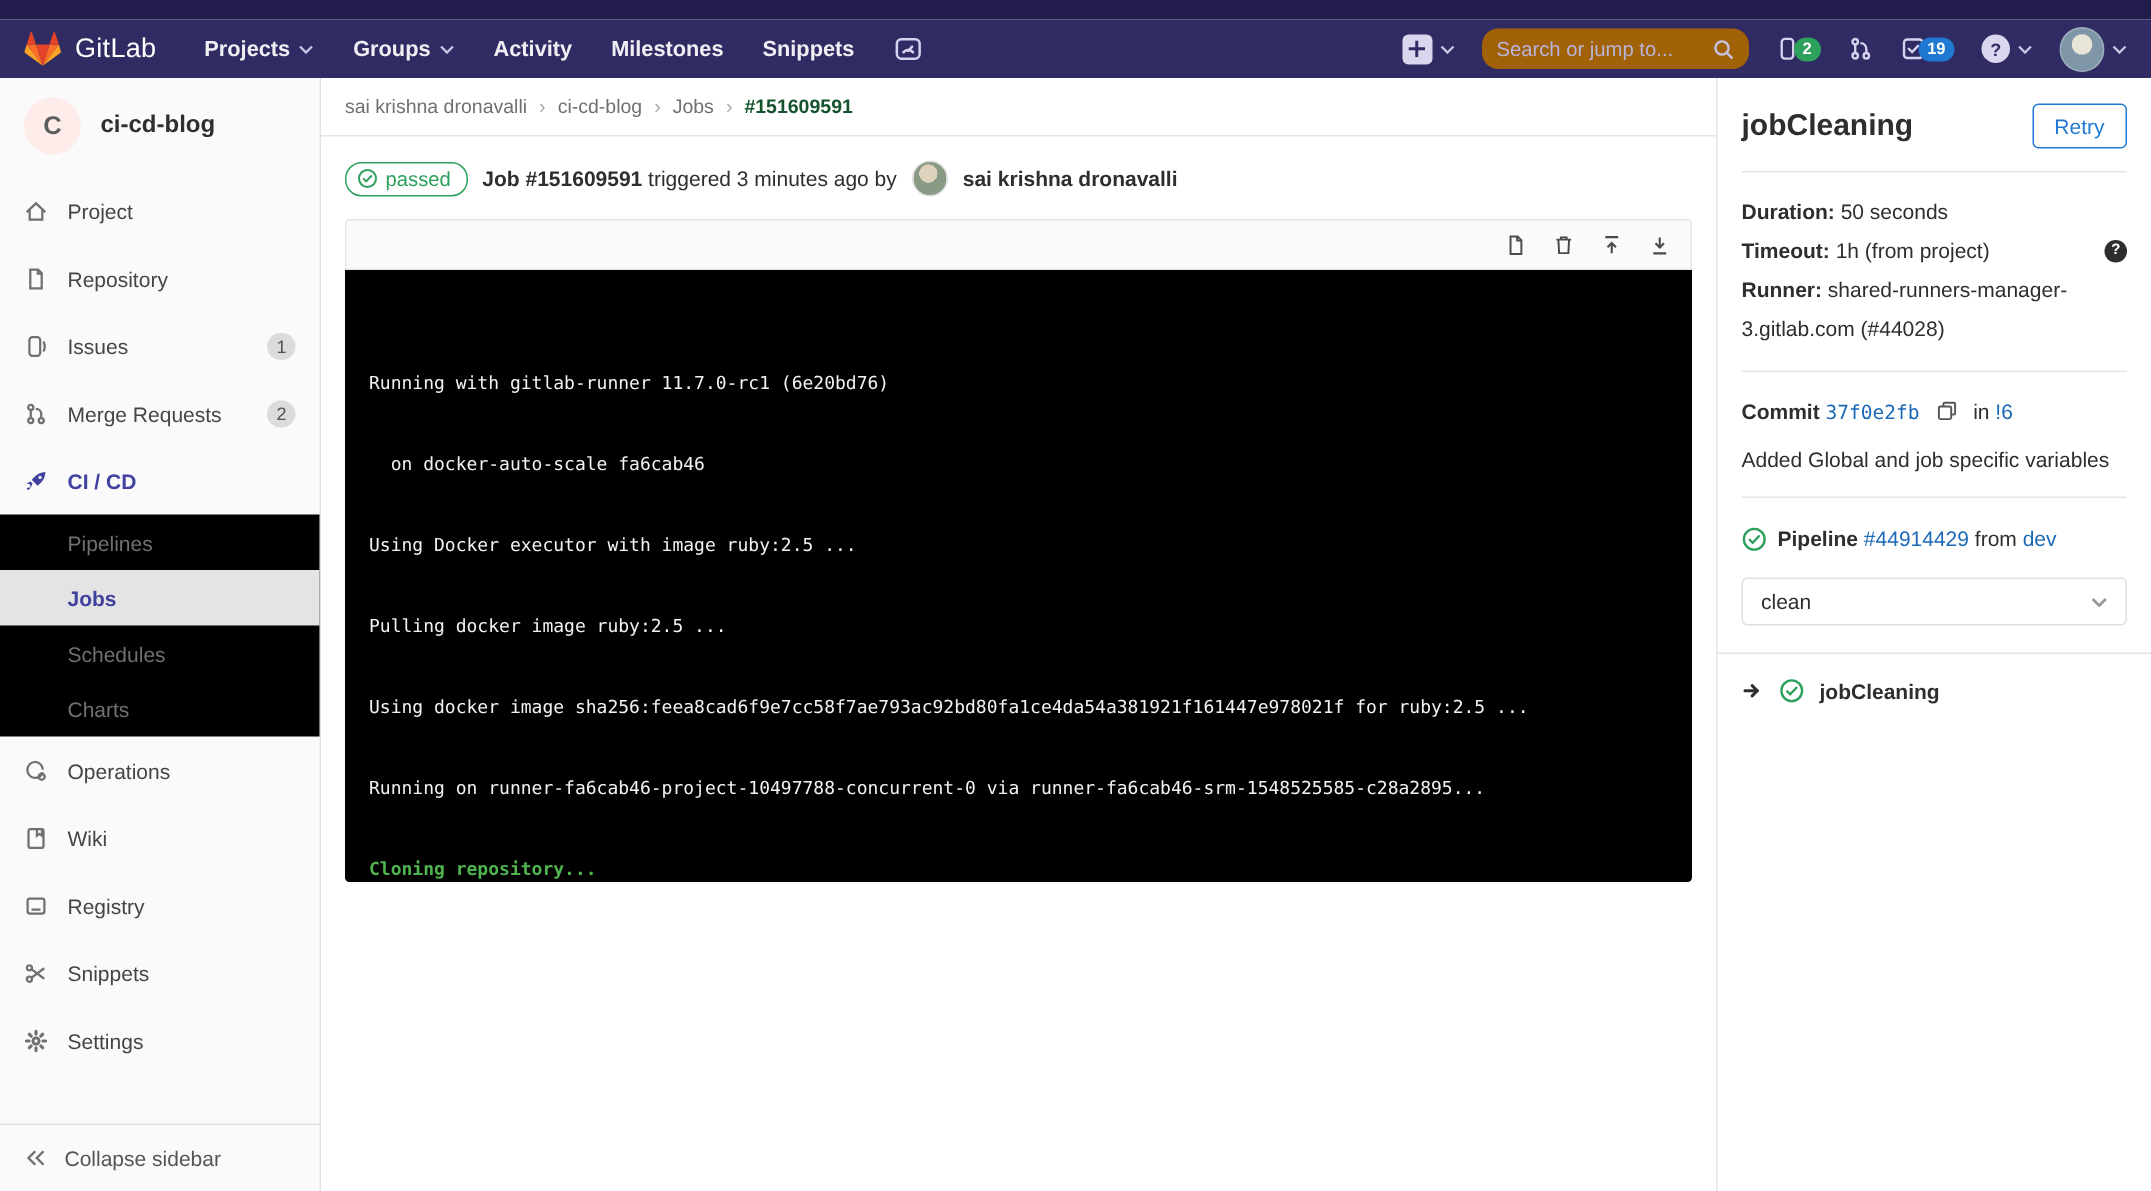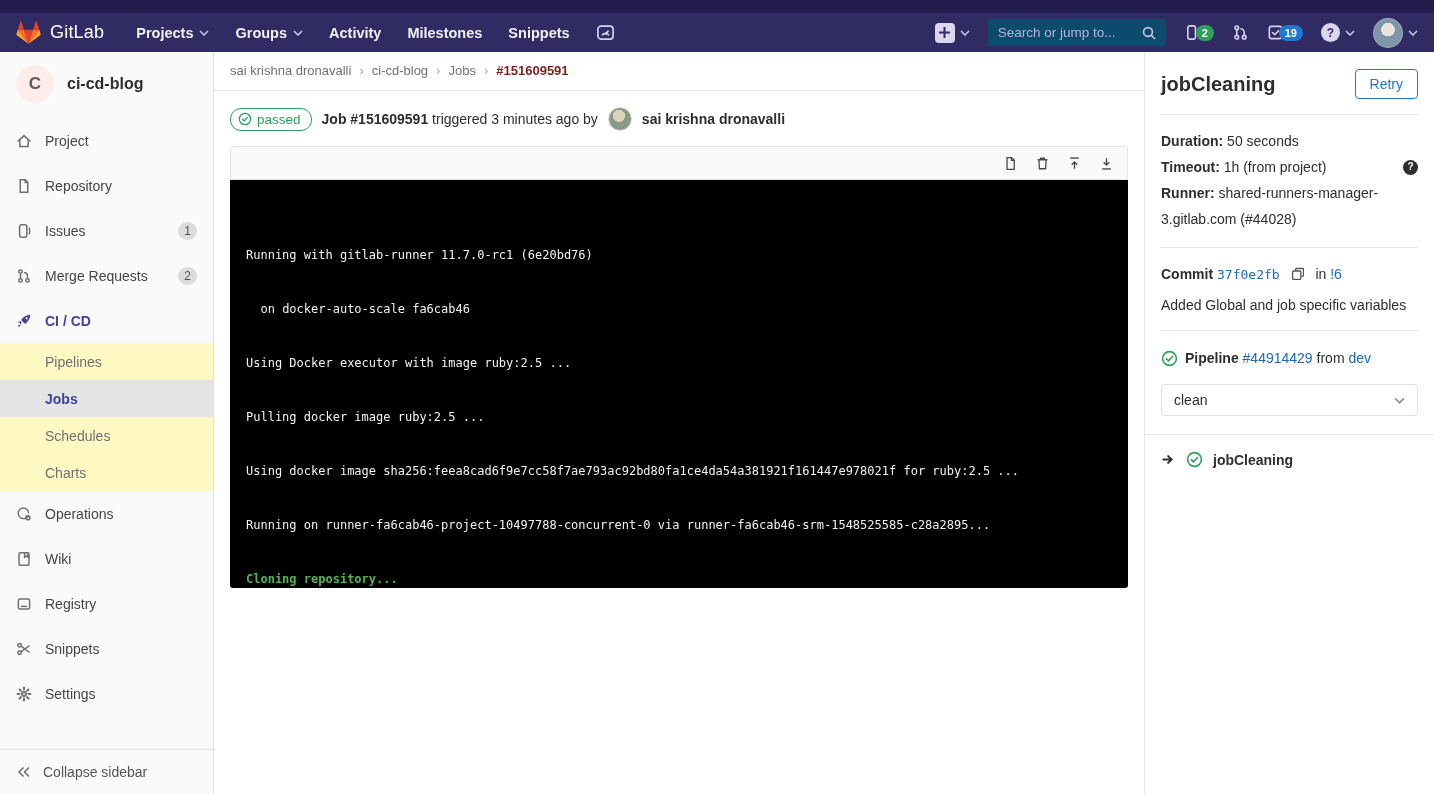--- a/index.html
+++ b/index.html
@@ -12,21 +12,21 @@
   .navbar { height:39px; background:#312b63; display:flex; align-items:center; padding:0 16px; flex:none; }
   .nav-left { display:flex; align-items:center; gap:26px; flex:1; min-width:0; }
   .brand { display:flex; align-items:center; gap:9px; cursor:pointer; margin-right:6px; }
   .brand-name { color:#fff; font-size:18px; font-weight:normal; letter-spacing:.2px; }
   .nav-link { display:flex; align-items:center; gap:6px; color:rgba(255,255,255,.93); font-size:14.5px; font-weight:600; cursor:pointer; }
   .caret { display:flex; color:#c9c4e6; }
   .nav-gauge { display:flex; color:#d6d2ef; cursor:pointer; }
   .nav-right { display:flex; align-items:center; gap:18px; }
   .plus-group { display:flex; align-items:center; gap:5px; cursor:pointer; }
   .plus-btn { width:20px; height:20px; border-radius:4px; background:#d9d6ee; color:#312b63; display:flex; align-items:center; justify-content:center; }
-  .search-box { width:178px; height:27px; background:#0c4a6e; border-radius:1px; display:flex; align-items:center; padding:0 10px; gap:8px; }
+  .search-box { width:178px; height:27px; background:#a16207; border-radius:11px; display:flex; align-items:center; padding:0 10px; gap:8px; }
   .search-box input { flex:1; min-width:0; background:transparent; border:none; outline:none; color:#e8e5f6; font-size:13.5px; font-family:"Liberation Sans",sans-serif; }
   .search-box input::placeholder { color:#b9b3da; }
   .icon-badge-row { display:flex; align-items:center; cursor:pointer; }
   .nav-ic { display:flex; color:#d6d2ef; cursor:pointer; }
   .pill { height:16px; padding:0 6px; border-radius:9px; font-size:11px; font-weight:bold; color:#fff; display:flex; align-items:center; margin-left:-5px; z-index:2; }
   .pill-green { background:#2da05c; }
   .pill-blue { background:#1f78d1; }
   .help-group, .avatar-group { display:flex; align-items:center; gap:5px; cursor:pointer; }
   .help-circle { width:19px; height:19px; border-radius:50%; background:#d9d6ee; color:#312b63; font-weight:bold; font-size:12px; display:flex; align-items:center; justify-content:center; }
   .nav-avatar { width:30px; height:30px; border-radius:50%; background:radial-gradient(circle at 50% 38%, #e8e4d8 0 30%, #7f95a8 31% 100%); border:1px solid rgba(255,255,255,.25); }
@@ -38,32 +38,32 @@
   .sidebar { width:214px; flex:none; background:#fafafa; border-right:1px solid #e1e1e1; display:flex; flex-direction:column; }
   .context-header { display:flex; align-items:center; gap:13px; padding:13px 16px 15px; cursor:pointer; }
   .identicon { width:38px; height:38px; border-radius:50%; background:#fdecea; color:#5c5c5c; font-size:17px; font-weight:bold; display:flex; align-items:center; justify-content:center; flex:none; }
   .project-name { font-size:16px; font-weight:bold; color:#2e2e2e; }
   .side-nav { flex:1; }
   .side-item { height:45px; display:flex; align-items:center; gap:13px; padding:0 16px; font-size:14px; color:#454545; cursor:pointer; }
   .s-icon { width:16px; height:16px; color:#707070; flex:none; display:flex; }
   .side-item.active { color:#41419f; font-weight:bold; }
   .side-item.active .s-icon { color:#41419f; }
   .pill-gray { margin-left:auto; background:#dcdcdc; color:#525252; height:18px; min-width:18px; padding:0 6px; border-radius:9px; font-size:12px; display:flex; align-items:center; justify-content:center; font-weight:normal; }
-  .submenu { background:#fef9c3; }
+  .submenu { background:#000000; }
   .sub-item { height:37px; display:flex; align-items:center; padding-left:45px; font-size:14px; color:#707070; cursor:pointer; }
   .sub-item.active { background:#e4e4e4; color:#41419f; font-weight:bold; }
   .collapse-bar { border-top:1px solid #e1e1e1; height:45px; display:flex; align-items:center; gap:11px; padding:0 16px; color:#555; font-size:14px; cursor:pointer; flex:none; }
 
   
   .content { flex:1; min-width:0; display:flex; flex-direction:column; background:#fff; }
   .breadcrumbs { display:flex; align-items:center; padding:11px 16px 12px; border-bottom:1px solid #e5e5e5; font-size:13px; color:#707070; }
   .crumb { cursor:pointer; }
   .crumb-sep { color:#a8a8a8; padding:0 8px; }
   .crumb-sep::after { content:"›"; }
-  .crumb.current { color:#7f1d1d; font-weight:bold; }
+  .crumb.current { color:#14532d; font-weight:bold; }
   .status-row { display:flex; align-items:center; gap:10px; padding:16px 16px 15px; font-size:14px; }
   .ci-badge { display:inline-flex; align-items:center; gap:5px; border:1px solid #2da05c; color:#2da05c; border-radius:11px; padding:3px 10px 3px 7px; font-size:13.5px; cursor:pointer; }
   .bold { font-weight:bold; }
   .status-avatar { width:24px; height:24px; border-radius:50%; background:radial-gradient(circle at 45% 35%, #ddd3bd 0 32%, #8a9b85 33% 100%); border:1px solid #e0e0e0; flex:none; }
 
   .log-box { margin:0 16px; }
   .log-head { height:34px; background:#fafafa; border:1px solid #e5e5e5; border-radius:3px 3px 0 0; display:flex; align-items:center; justify-content:flex-end; gap:17px; padding:0 13px; }
   .h-icon { display:flex; color:#4a4a4a; cursor:pointer; }
   .terminal { background:#000; height:408px; padding:30px 16px 4px; font-family:"DejaVu Sans Mono", monospace; font-size:12px; line-height:18px; color:#f2f2f2; white-space:pre-wrap; overflow:hidden; border-radius:0 0 3px 3px; }
   .log-line { min-height:18px; }

